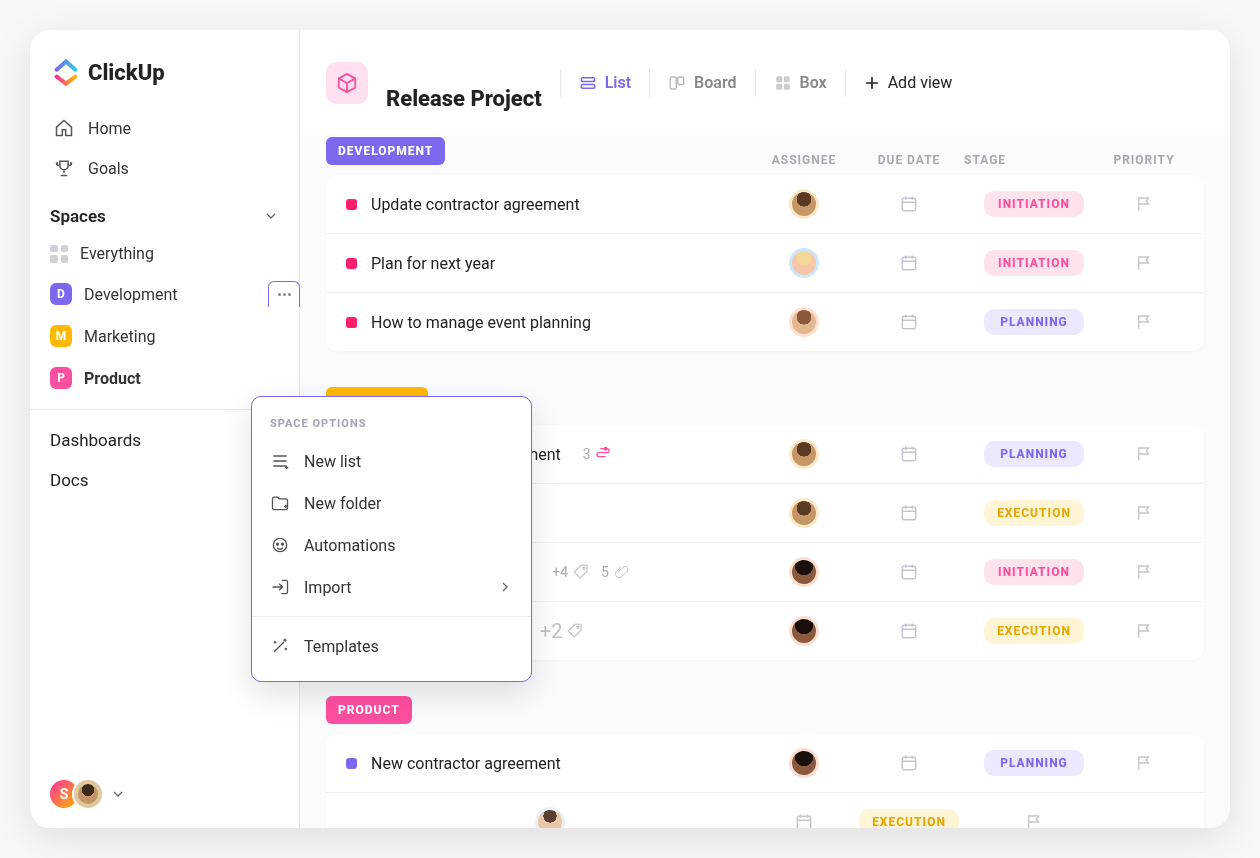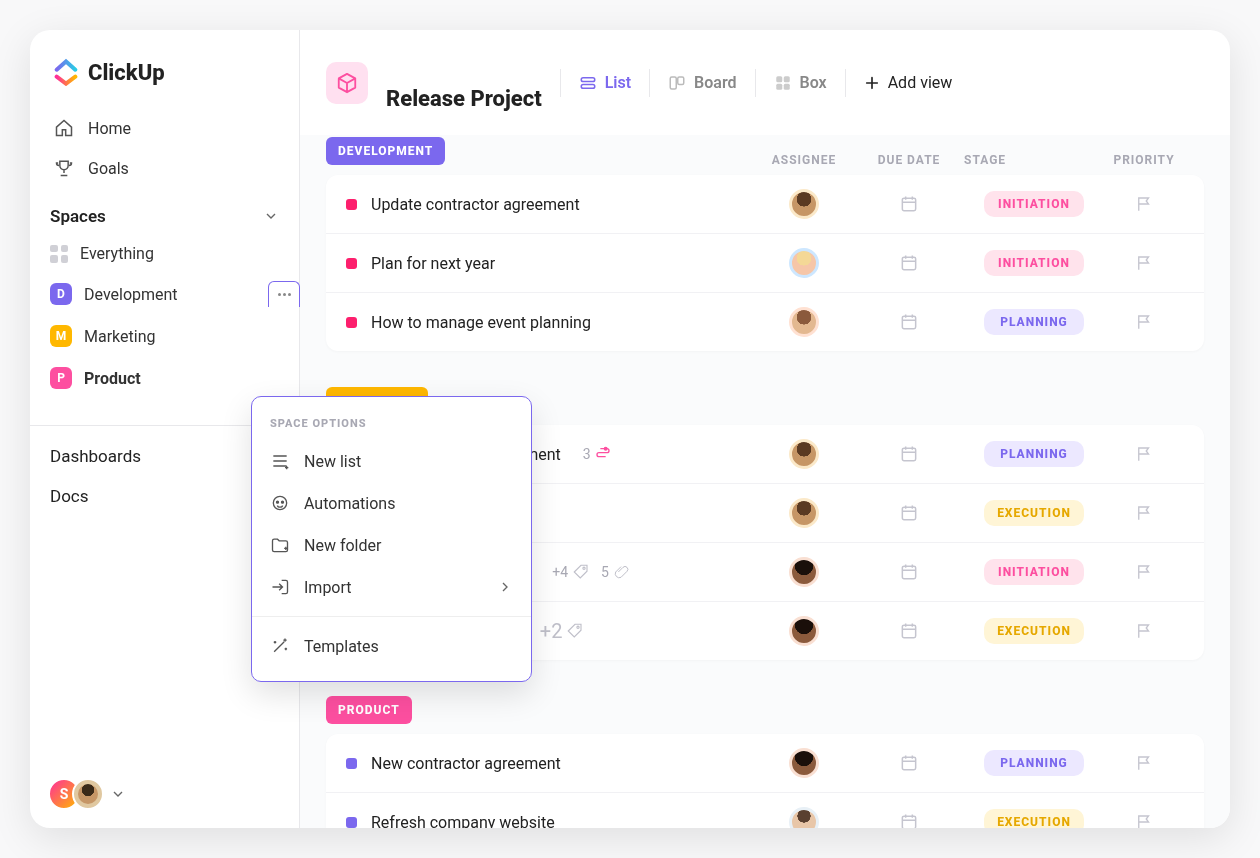--- a/index.html
+++ b/index.html
@@ -13,21 +13,21 @@
 .nav-item { display:flex; align-items:center; gap:14px; padding:10px 12px; border-radius:8px; color:#333; font-size:16px; cursor:pointer; }
 .nav-icon { width:20px; height:20px; stroke:#555; stroke-width:1.8; fill:none; }
 .spaces-header { display:flex; align-items:center; justify-content:space-between; padding:18px 20px 8px 20px; font-size:17px; font-weight:600; color:#222; }
 .chev { width:16px; height:16px; stroke:#666; stroke-width:2; fill:none; }
 .space-row { display:flex; align-items:center; gap:12px; padding:10px 20px; cursor:pointer; position:relative; }
 .space-badge { width:22px; height:22px; border-radius:6px; display:flex; align-items:center; justify-content:center; color:#fff; font-size:12px; font-weight:700; }
 .space-label { font-size:16px; color:#333; }
 .space-row.active .space-label { font-weight:700; }
 .dots-btn { position:absolute; right:-1px; top:50%; transform:translateY(-50%); width:32px; height:26px; border:1px solid #7b68ee; border-radius:6px 6px 0 0; border-bottom:none; background:#fff; display:flex; align-items:center; justify-content:center; cursor:pointer; z-index:11; }
 .dot { width:3px; height:3px; background:#888; border-radius:50%; margin:0 1px; }
-.bottom-nav { margin-top:26px; border-top:1px solid #e8e8eb; padding-top:10px; }
+.bottom-nav { margin-top:10px; border-top:1px solid #e8e8eb; padding-top:10px; }
 .bottom-nav .nav-item { padding-left:20px; font-size:17px; color:#222; }
 .user-pill { margin-top:auto; padding:18px; display:flex; align-items:center; gap:0px; }
 .avatar-badge { width:32px; height:32px; border-radius:50%; background: linear-gradient(135deg,#ff2e9a,#ffb800); display:flex; align-items:center; justify-content:center; color:#fff; font-weight:700; font-size:14px; border:2px solid #fff; }
 .avatar-img { width:32px; height:32px; border-radius:50%; background:#e0c8a0; margin-left:-8px; border:2px solid #fff; display:flex; align-items:center; justify-content:center; }
 .main { flex:1; display:flex; flex-direction:column; overflow:hidden; }
 .topbar { display:flex; align-items:center; gap:18px; padding:24px 26px; }
 .proj-icon { width:42px; height:42px; background:#ffe0f0; border-radius:10px; display:flex; align-items:center; justify-content:center; }
 .proj-title { font-size:22px; font-weight:800; color:#222;margin-top:32px; }
 .vsep { width:1px; height:28px; background:#e8e8eb; }
 .view-tab { display:flex; align-items:center; gap:8px; font-size:16px; font-weight:600; cursor:pointer; }
@@ -396,24 +396,20 @@
                   </svg>
                 </div>
       <div style="text-align:center"><span class="stage-badge" style="background:#ece8ff;color:#7b68ee">PLANNING</span></div>
       <div>
                   <svg class="flag-icon" viewBox="0 0 24 24">
                     <path d="M5 3 V21 M5 4 H18 L15 8 L18 12 H5"></path>
                   </svg>
                 </div>
               </div>
               <div class="task-row">
-      <div class="task-title-cell">
-        <span class="sq" style="background:#7b68ee"></span>
-        <span>Refresh company website</span>
-      </div>
       <div>
                   <div class="avatar av-e"></div>
                 </div>
       <div>
                   <svg class="cal-icon" viewBox="0 0 24 24">
                     <rect x="4" y="5" width="16" height="15" rx="2"></rect>
                     <path d="M4 10 H20 M8 3 V7 M16 3 V7"></path>
                   </svg>
                 </div>
       <div style="text-align:center"><span class="stage-badge" style="background:#fff5d6;color:#e6a800">EXECUTION</span></div>
@@ -433,33 +429,33 @@
     <div id="popup-items">
         <div class="popup-item">
           <svg class="p-icon" viewBox="0 0 24 24">
             <path d="M4 6 H20 M4 12 H20 M4 18 H20"></path>
             <path d="M20 18 v4 M18 20 h4" stroke-width="1.6"></path>
           </svg>
           <span>New list</span>
         </div>
         <div class="popup-item">
           <svg class="p-icon" viewBox="0 0 24 24">
+            <path d="M3 7 a2 2 0 0 1 2 -2 H9 L11 7 H19 a2 2 0 0 1 2 2 V18 a2 2 0 0 1 -2 2 H5 a2 2 0 0 1 -2 -2 Z"></path>
+            <path d="M19 14 v4 M17 16 h4" stroke-width="1.6"></path>
+          </svg>
+          <span>New folder</span>
+        </div>
+        <div class="popup-item">
+          <svg class="p-icon" viewBox="0 0 24 24">
             <circle cx="12" cy="12" r="8"></circle>
             <circle cx="9" cy="11" r="1.2" fill="#555"></circle>
             <circle cx="15" cy="11" r="1.2" fill="#555"></circle>
             <path d="M9 15 a3 2 0 0 0 6 0"></path>
           </svg>
           <span>Automations</span>
-        </div>
-        <div class="popup-item">
-          <svg class="p-icon" viewBox="0 0 24 24">
-            <path d="M3 7 a2 2 0 0 1 2 -2 H9 L11 7 H19 a2 2 0 0 1 2 2 V18 a2 2 0 0 1 -2 2 H5 a2 2 0 0 1 -2 -2 Z"></path>
-            <path d="M19 14 v4 M17 16 h4" stroke-width="1.6"></path>
-          </svg>
-          <span>New folder</span>
         </div>
         <div class="popup-item">
           <svg class="p-icon" viewBox="0 0 24 24">
             <path d="M14 4 H19 a2 2 0 0 1 2 2 V18 a2 2 0 0 1 -2 2 H14"></path>
             <path d="M3 12 H14 M11 8 L15 12 L11 16"></path>
           </svg>
           <span>Import</span>
           <svg class="chev arrow" viewBox="0 0 24 24">
             <path d="M9 6 L15 12 L9 18"></path>
           </svg>

